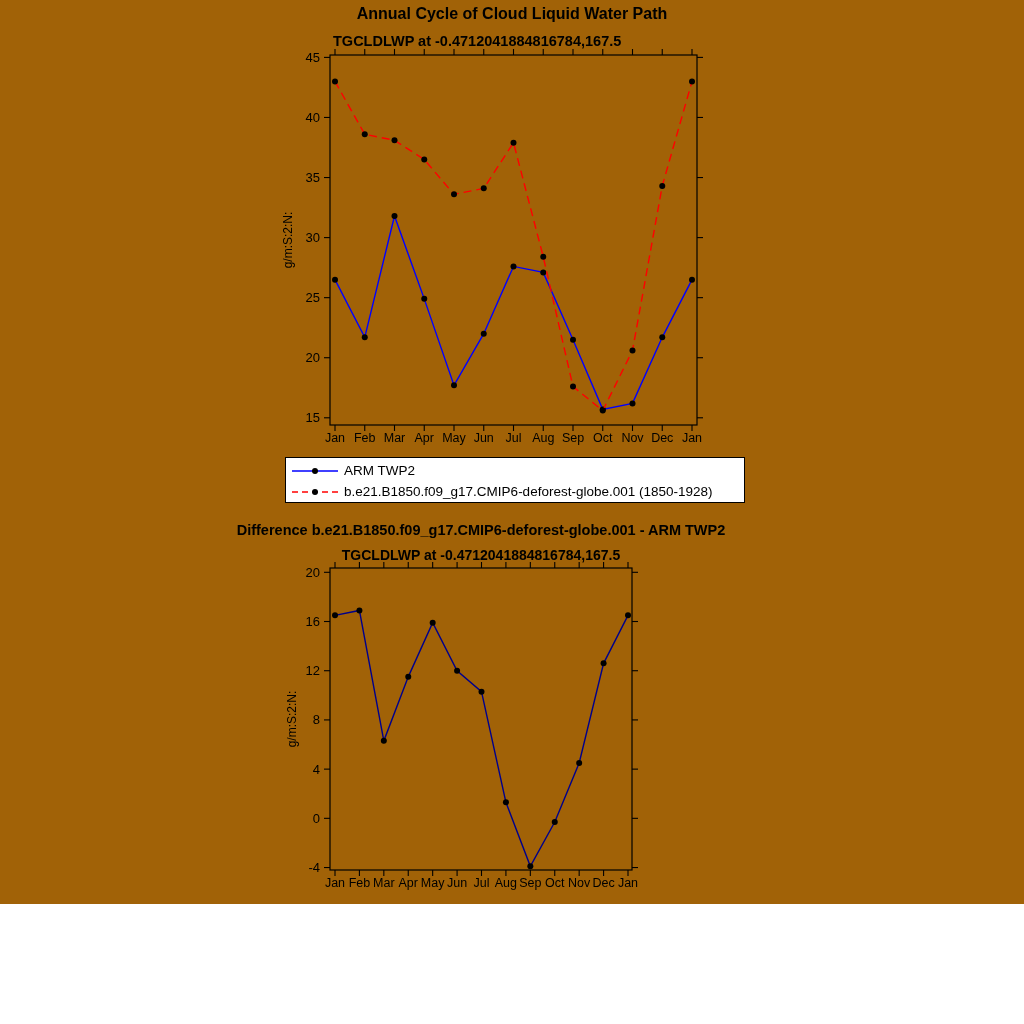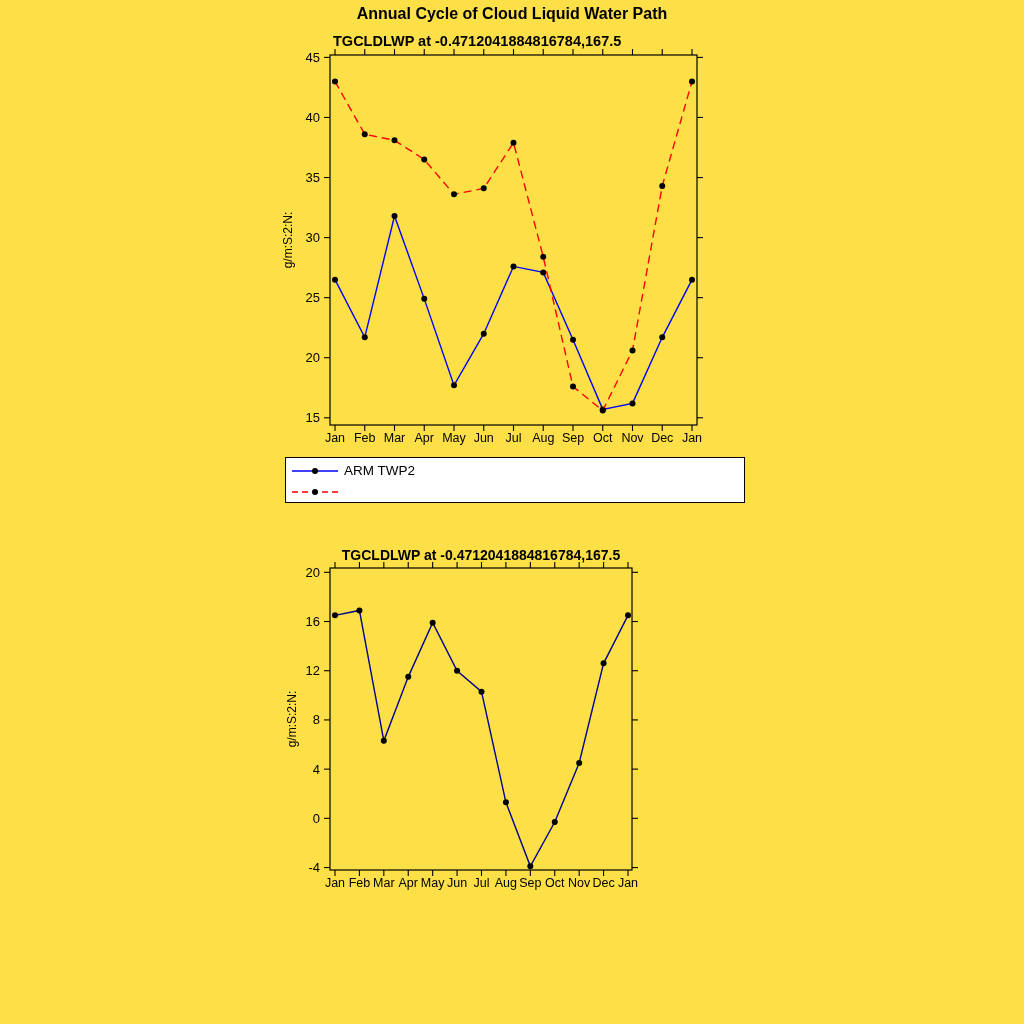--- a/index.html
+++ b/index.html
@@ -1,20 +1,20 @@
 <!DOCTYPE html>
 <html><head>
 <meta charset="utf-8">
 <style>
   html, body { margin: 0; padding: 0; background: #ffffff; }
   .page {
     position: relative;
     width: 1024px;
-    height: 1024px;
-    background: #fde047;
+    height: 904px;
+    background: #a16207;
     font-family: "Liberation Sans", sans-serif;
     color: #000;
     overflow: hidden;
   }
   .chart-canvas {
     position: absolute;
     left: 0; top: 0;
     width: 1024px; height: 1024px;
   }
   svg text { font-family: "Liberation Sans", sans-serif; fill: #000; }
@@ -51,20 +51,21 @@
   .legend-label { font-size: 13.5px; }
 </style>
 </head>
 <body>
 
 <div class="page">
 
   <div id="title-top" class="title">Annual Cycle of Cloud Liquid Water Path</div>
   <div id="subtitle-top" class="subtitle">TGCLDLWP at -0.4712041884816784,167.5</div>
 
+  <div id="title-bot" class="title">Difference b.e21.B1850.f09_g17.CMIP6-deforest-globe.001 - ARM TWP2</div>
   <div id="subtitle-bot" class="subtitle">TGCLDLWP at -0.4712041884816784,167.5</div>
 
   <svg id="chart-canvas" class="chart-canvas" viewBox="0 0 1024 1024">
       <rect x="330" y="55" width="367" height="370" fill="none" stroke="#000" stroke-width="1.2"></rect>
       <line x1="330" y1="417.79220779220776" x2="324" y2="417.79220779220776" stroke="#000" stroke-width="1.1"></line>
       <line x1="697" y1="417.79220779220776" x2="703" y2="417.79220779220776" stroke="#000" stroke-width="1.1"></line>
       <text x="320" y="422.29220779220776" text-anchor="end" font-size="13">15</text>
       <line x1="330" y1="357.7272727272727" x2="324" y2="357.7272727272727" stroke="#000" stroke-width="1.1"></line>
       <line x1="697" y1="357.7272727272727" x2="703" y2="357.7272727272727" stroke="#000" stroke-width="1.1"></line>
       <text x="320" y="362.2272727272727" text-anchor="end" font-size="13">20</text>
@@ -235,16 +236,17 @@
           <line x1="1" y1="6" x2="47" y2="6" stroke="#0000ff" stroke-width="1.4"></line>
           <circle cx="24" cy="6" r="3" fill="#000000"></circle>
         </svg>
       <span class="legend-label">ARM TWP2</span>
     </div>
     <div class="legend-item">
       <svg class="legend-sample" width="48" height="12">
           <line x1="1" y1="6" x2="47" y2="6" stroke="#ff0000" stroke-width="1.4" stroke-dasharray="6,4"></line>
           <circle cx="24" cy="6" r="3" fill="#000000"></circle>
         </svg>
+      <span class="legend-label">b.e21.B1850.f09_g17.CMIP6-deforest-globe.001 (1850-1928)</span>
     </div>
   </div>
 
 </div>
 
 </body></html>

